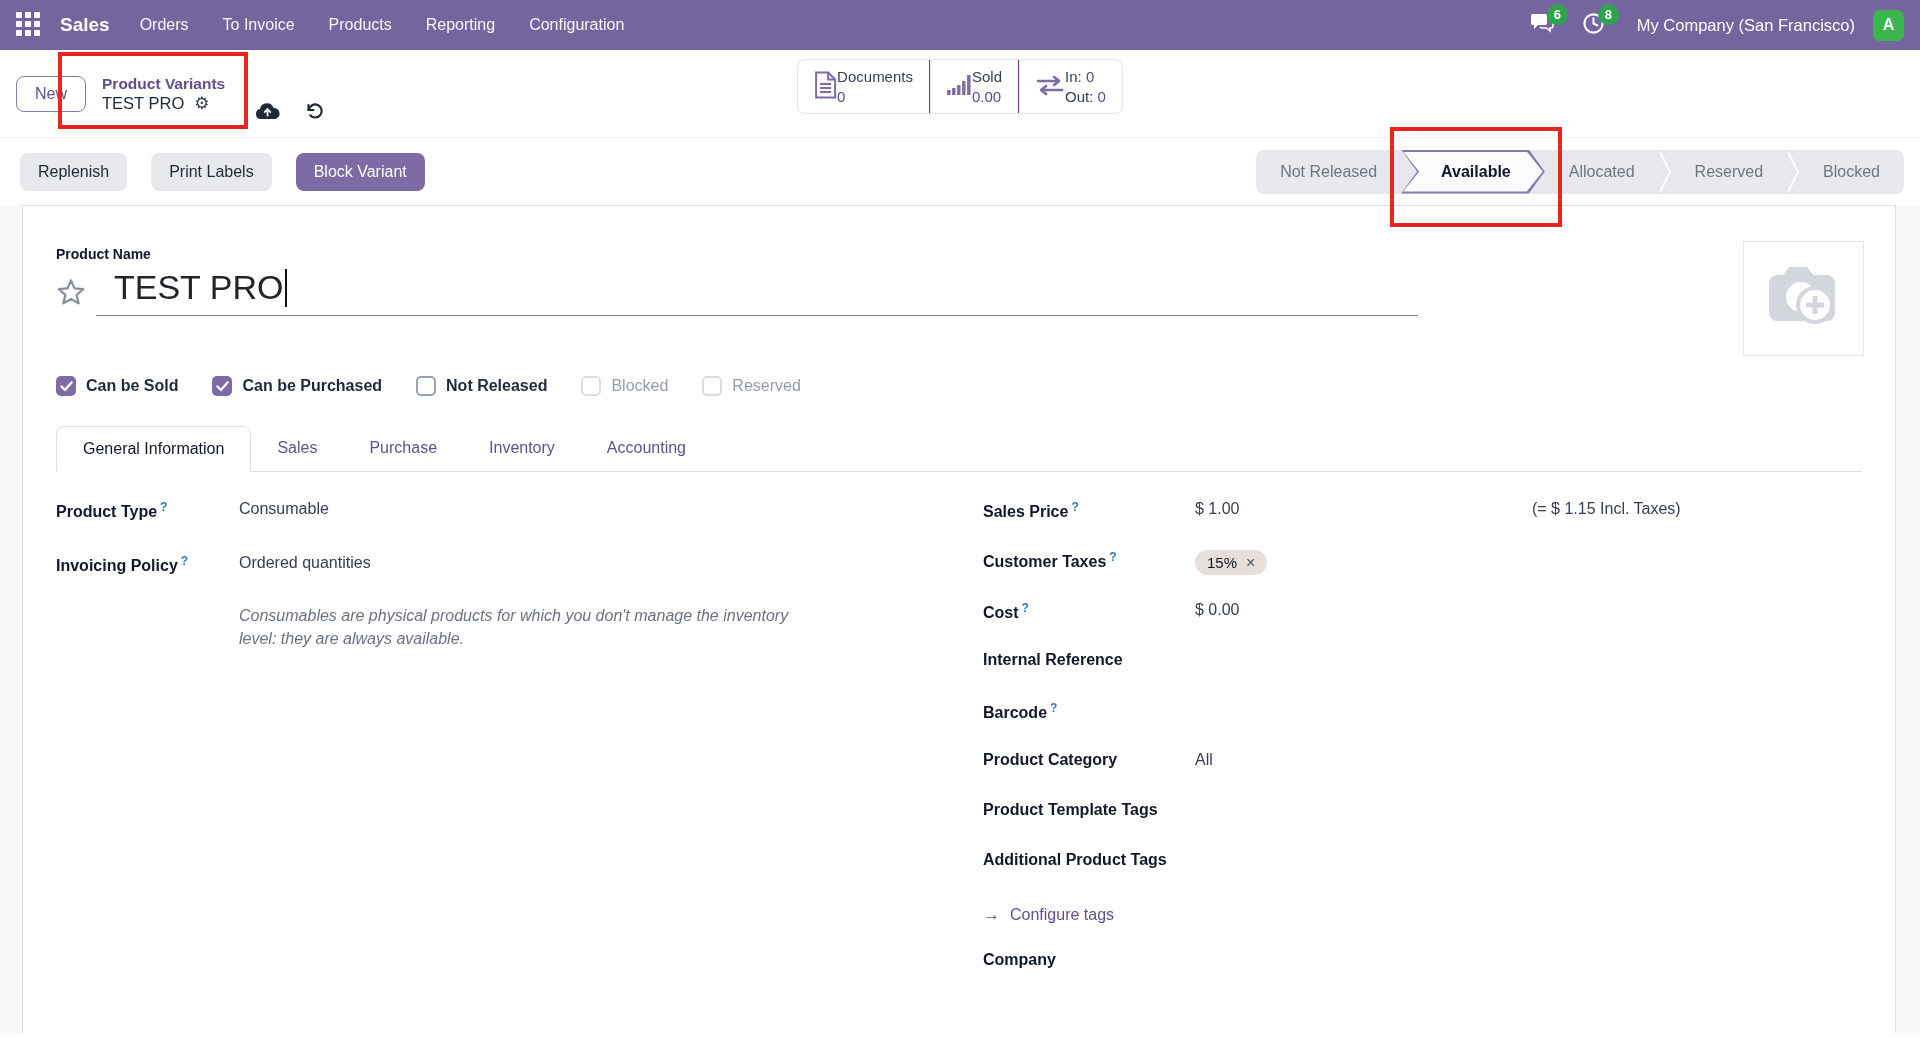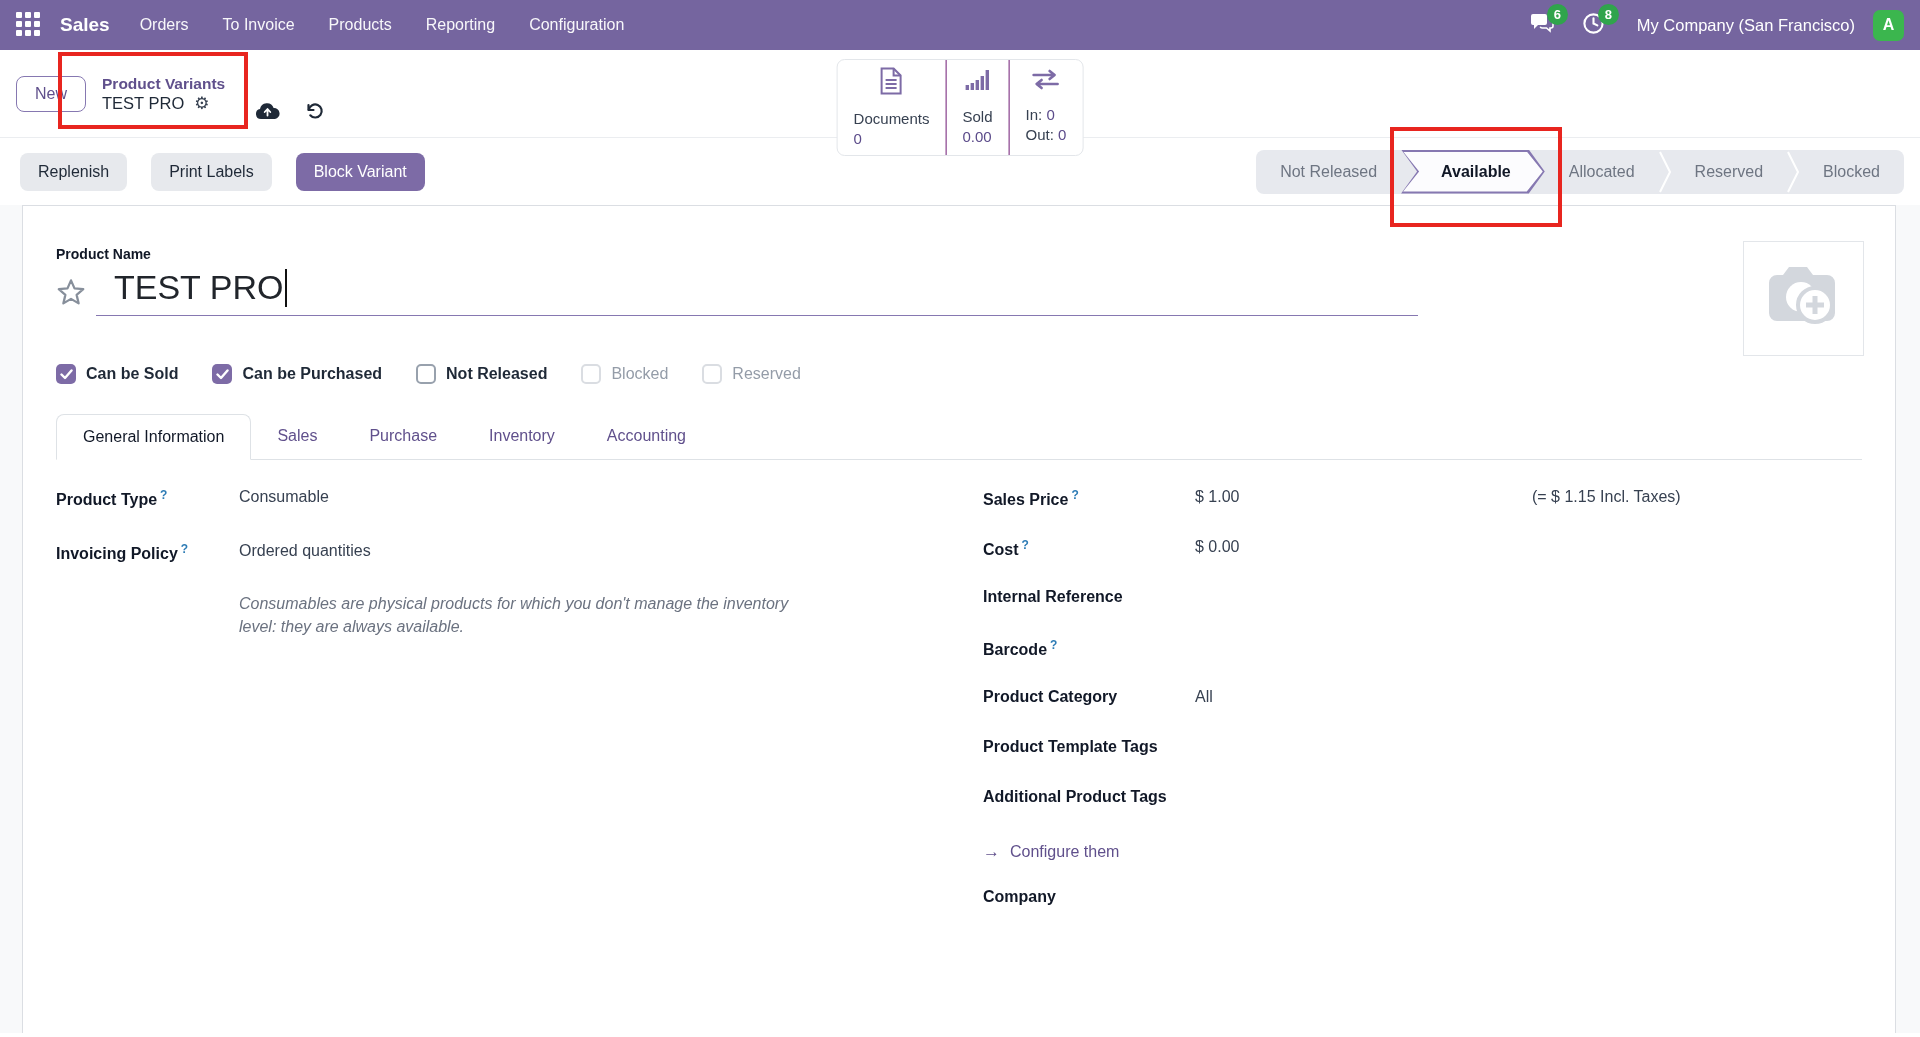--- a/index.html
+++ b/index.html
@@ -25,21 +25,21 @@
   .btn-new { background:#fff; border:1px solid #8678b1; color:#60508c; font-size:16px; font-weight:500; padding:8px 18px; border-radius:8px; cursor:pointer; font-family:inherit; }
   .breadcrumb-block { margin-left:16px; display:flex; flex-direction:column; gap:1px; }
   .breadcrumb-parent { color:#60508c; font-size:15.5px; font-weight:600; cursor:pointer; }
   .breadcrumb-current-row { display:flex; align-items:center; gap:10px; color:#1f2937; font-size:16.5px; }
   .gear-glyph { font-size:17px; color:#374151; cursor:pointer; line-height:1; }
   .cp-icons { display:flex; align-items:flex-end; gap:24px; margin-left:30px; padding-bottom:2px; align-self:flex-end; margin-bottom:14px; }
   .cp-icon { cursor:pointer; display:flex; }
 
   
   .smart-buttons { position:absolute; left:50%; top:9px; transform:translateX(-50%); display:flex; border:1px solid #e3e6ea; border-radius:8px; background:#fff; }
-  .smart-btn { display:flex; align-items:center; gap:10px; padding:7px 16px; cursor:pointer;flex-direction:column; }
+  .smart-btn { display:flex; align-items:center; padding:7px 16px; cursor:pointer; }
   .smart-btn + .smart-btn { border-left:1px solid #701a75; }
   .smart-txt { display:flex; flex-direction:column; font-size:15px; line-height:1.3; }
   .smart-label { color:#374151; }
   .smart-value { color:#5b4b8a; }
   .smart-line { color:#374151; }
   .smart-line b { font-weight:400; color:#5b4b8a; }
 
   
   .action-row { height:67px; background:#fff; display:flex; align-items:center; justify-content:space-between; padding:0 16px 0 20px; }
   .action-left { display:flex; gap:24px; }
@@ -63,21 +63,21 @@
 
   .name-label { font-size:14px; font-weight:700; color:#111827; margin-bottom:6px; }
   .name-row { display:flex; align-items:center; gap:10px; }
   .star-icon { display:flex; cursor:pointer; }
   .name-input { width:1322px; border-bottom:1px solid #8678b1; padding:0 0 8px 18px; font-size:34px; color:#21252b; display:flex; align-items:center; cursor:text; }
   .caret { display:inline-block; width:2px; height:38px; background:#111; margin-left:2px; }
 
   .image-placeholder { position:absolute; top:35px; right:31px; width:121px; height:115px; border:1px solid #e3e6ea; display:flex; align-items:center; justify-content:center; cursor:pointer; background:#fff; }
 
   
-  .checkbox-row { display:flex; align-items:center; gap:34px; margin-top:48px; }
+  .checkbox-row { display:flex; align-items:center; gap:34px; margin-top:60px; }
   .cb { display:flex; align-items:center; gap:10px; cursor:pointer; }
   .cb-box { width:20px; height:20px; border-radius:5px; display:flex; align-items:center; justify-content:center; }
   .cb-checked { background:#7d6ba6; }
   .cb-unchecked { background:#fff; border:2px solid #98a1ad; }
   .cb-disabled { background:#fff; border:2px solid #dadde2; }
   .cb-label { font-size:16px; font-weight:700; color:#1f2937; }
   .cb-label-muted { font-size:16px; font-weight:400; color:#949ca8; }
 
   
   .tabs { display:flex; margin-top:30px; border-bottom:1px solid #dee2e6; padding-left:0; }
@@ -338,20 +338,27 @@
 
         <div class="col-right">
           <div class="fieldrow">
             <span class="flabel flabel-r"><span>Sales Price</span><sup class="help-sup">?</sup></span>
             <span class="price-cell">
               <span class="fvalue pvalue">$ 1.00</span>
               <span class="fvalue">(= $ 1.15 Incl. Taxes)</span>
             </span>
           </div>
           <div class="fieldrow">
+            <span class="flabel flabel-r"><span>Customer Taxes</span><sup class="help-sup">?</sup></span>
+            <span class="tag-pill">
+              <span>15%</span>
+              <span class="tag-remove">×</span>
+            </span>
+          </div>
+          <div class="fieldrow">
             <span class="flabel flabel-r"><span>Cost</span><sup class="help-sup">?</sup></span>
             <span class="fvalue">$ 0.00</span>
           </div>
           <div class="fieldrow">
             <span class="flabel flabel-r">Internal Reference</span>
             <span class="fvalue"></span>
           </div>
           <div class="fieldrow">
             <span class="flabel flabel-r"><span>Barcode</span><sup class="help-sup">?</sup></span>
             <span class="fvalue"></span>
@@ -363,21 +370,21 @@
           <div class="fieldrow">
             <span class="flabel flabel-r">Product Template Tags</span>
             <span class="fvalue"></span>
           </div>
           <div class="fieldrow">
             <span class="flabel flabel-r">Additional Product Tags</span>
             <span class="fvalue"></span>
           </div>
           <div class="configure-link">
             <span class="arrow-glyph">→</span>
-            <span>Configure them</span>
+            <span>Configure tags</span>
           </div>
           <div class="fieldrow">
             <span class="flabel flabel-r">Company</span>
             <span class="fvalue"></span>
           </div>
         </div>
       </div>
 
     </div>
   </div>

